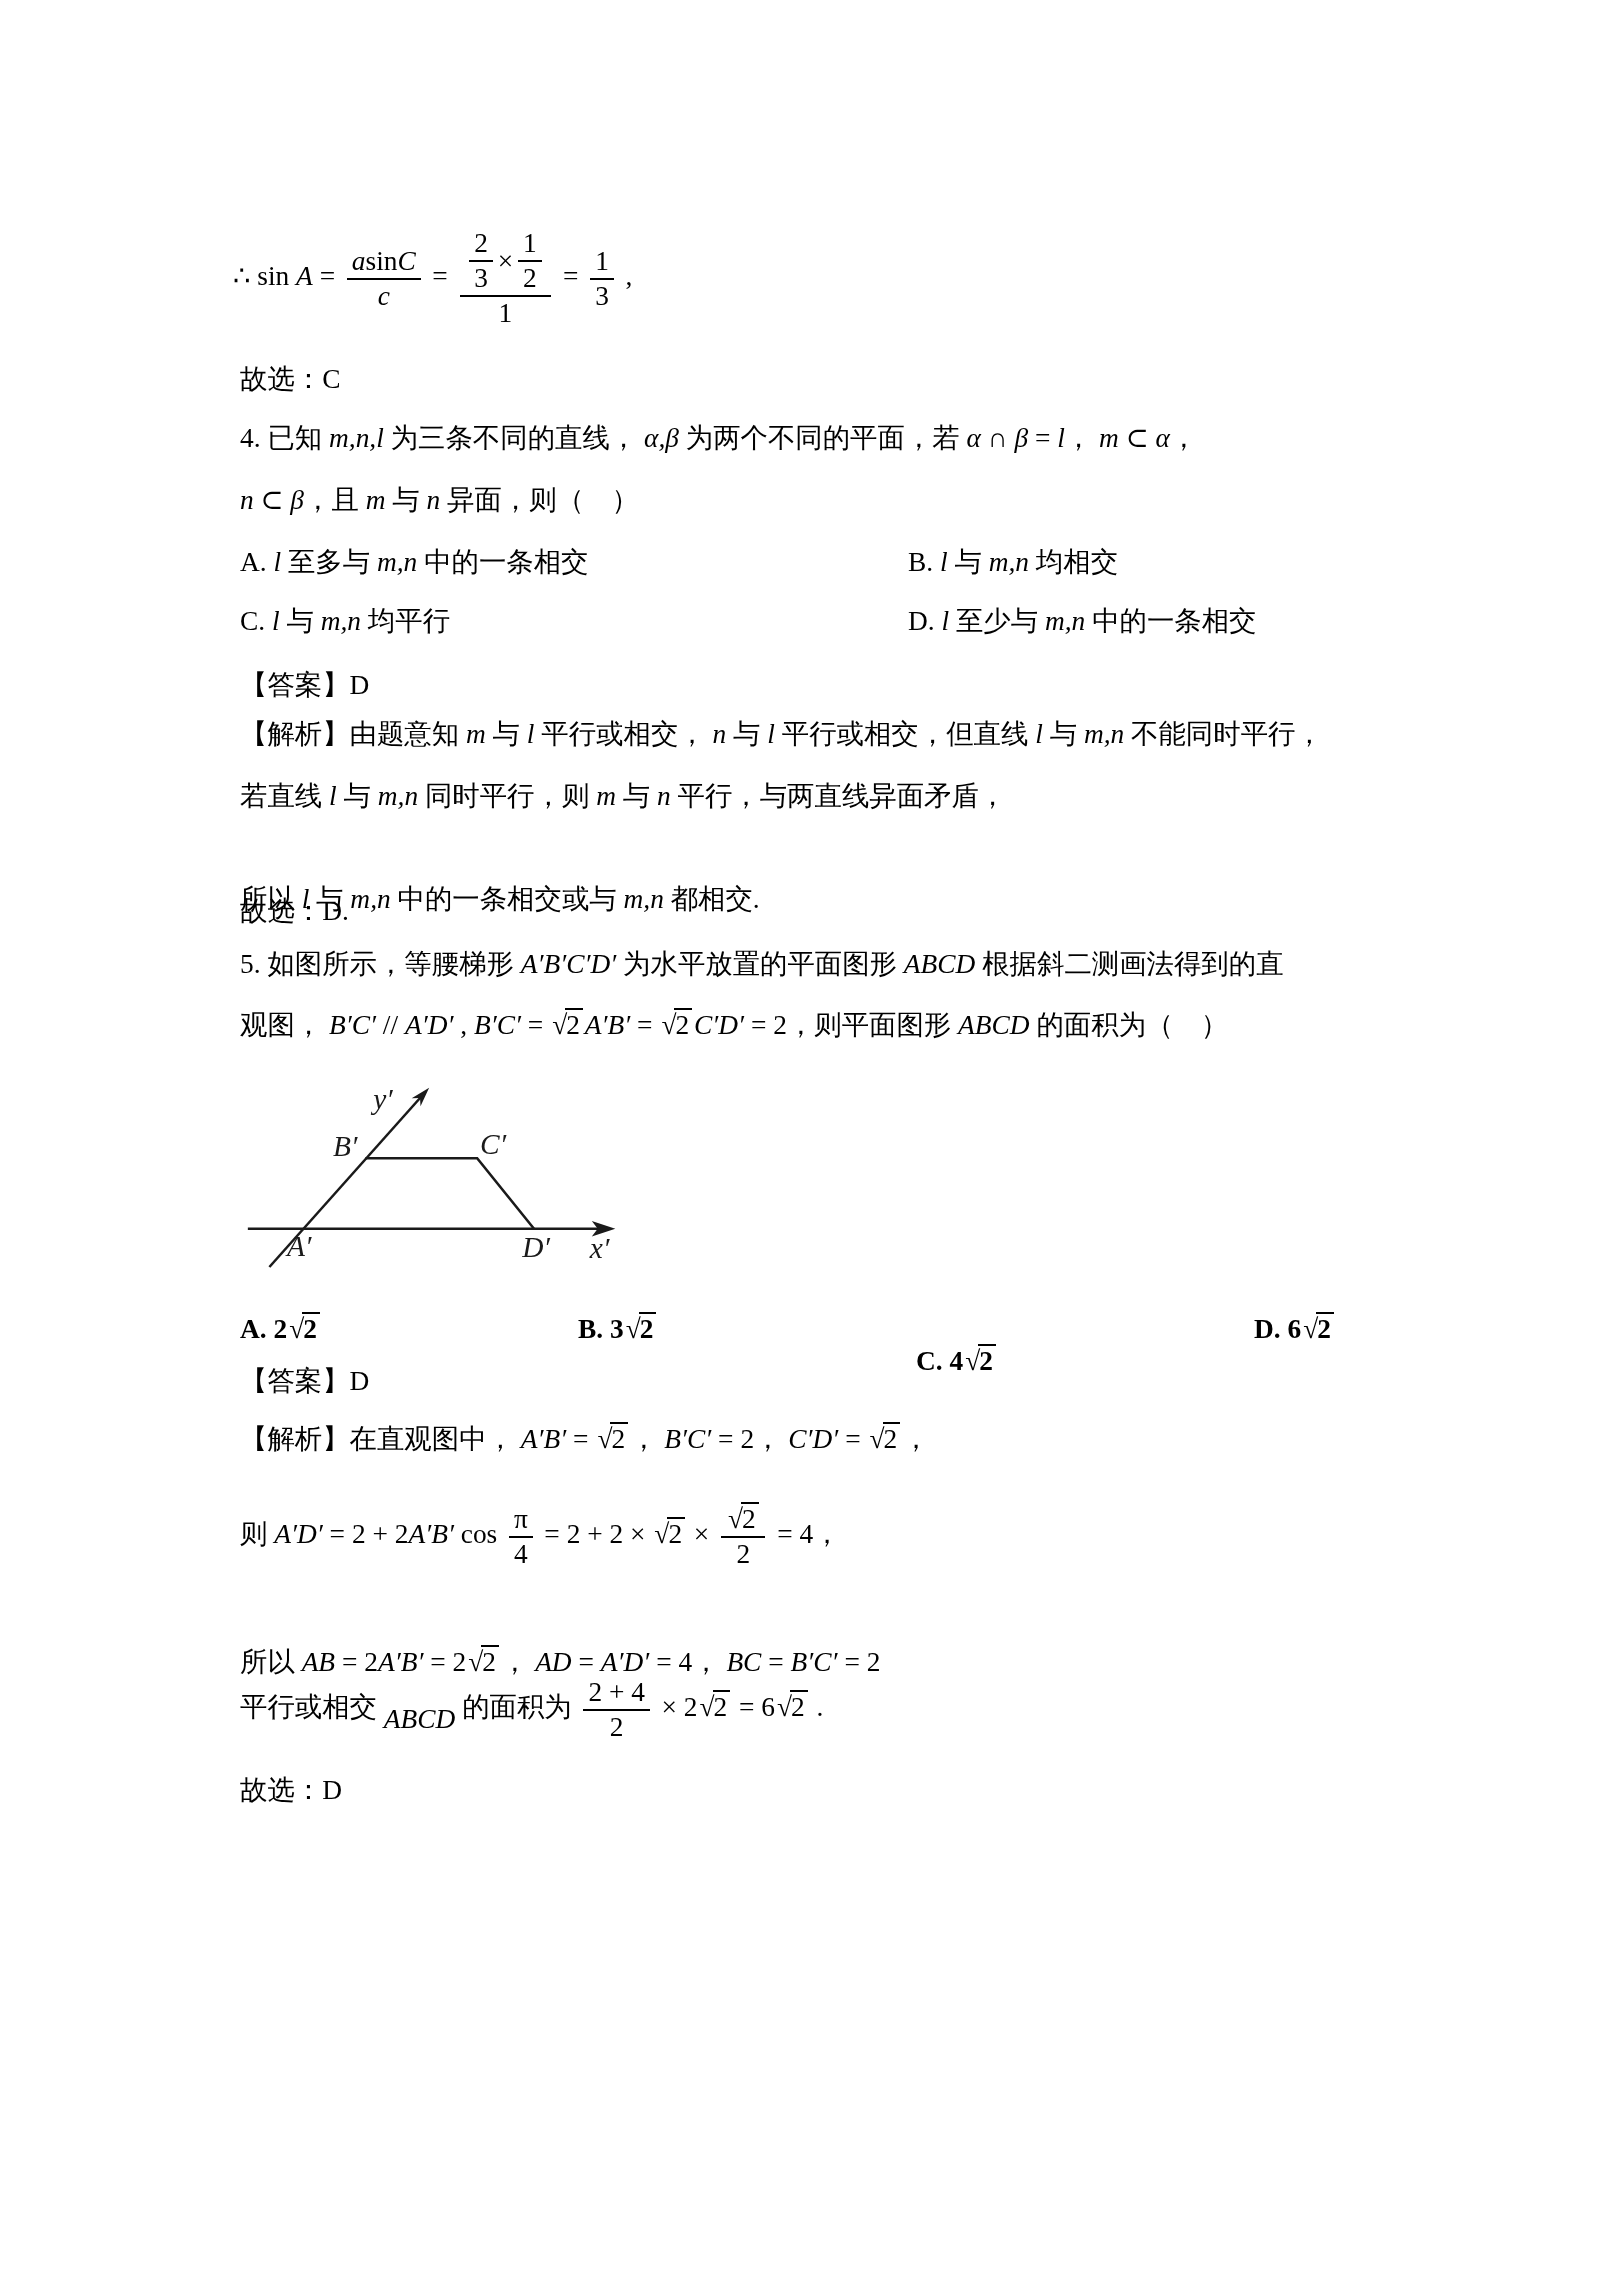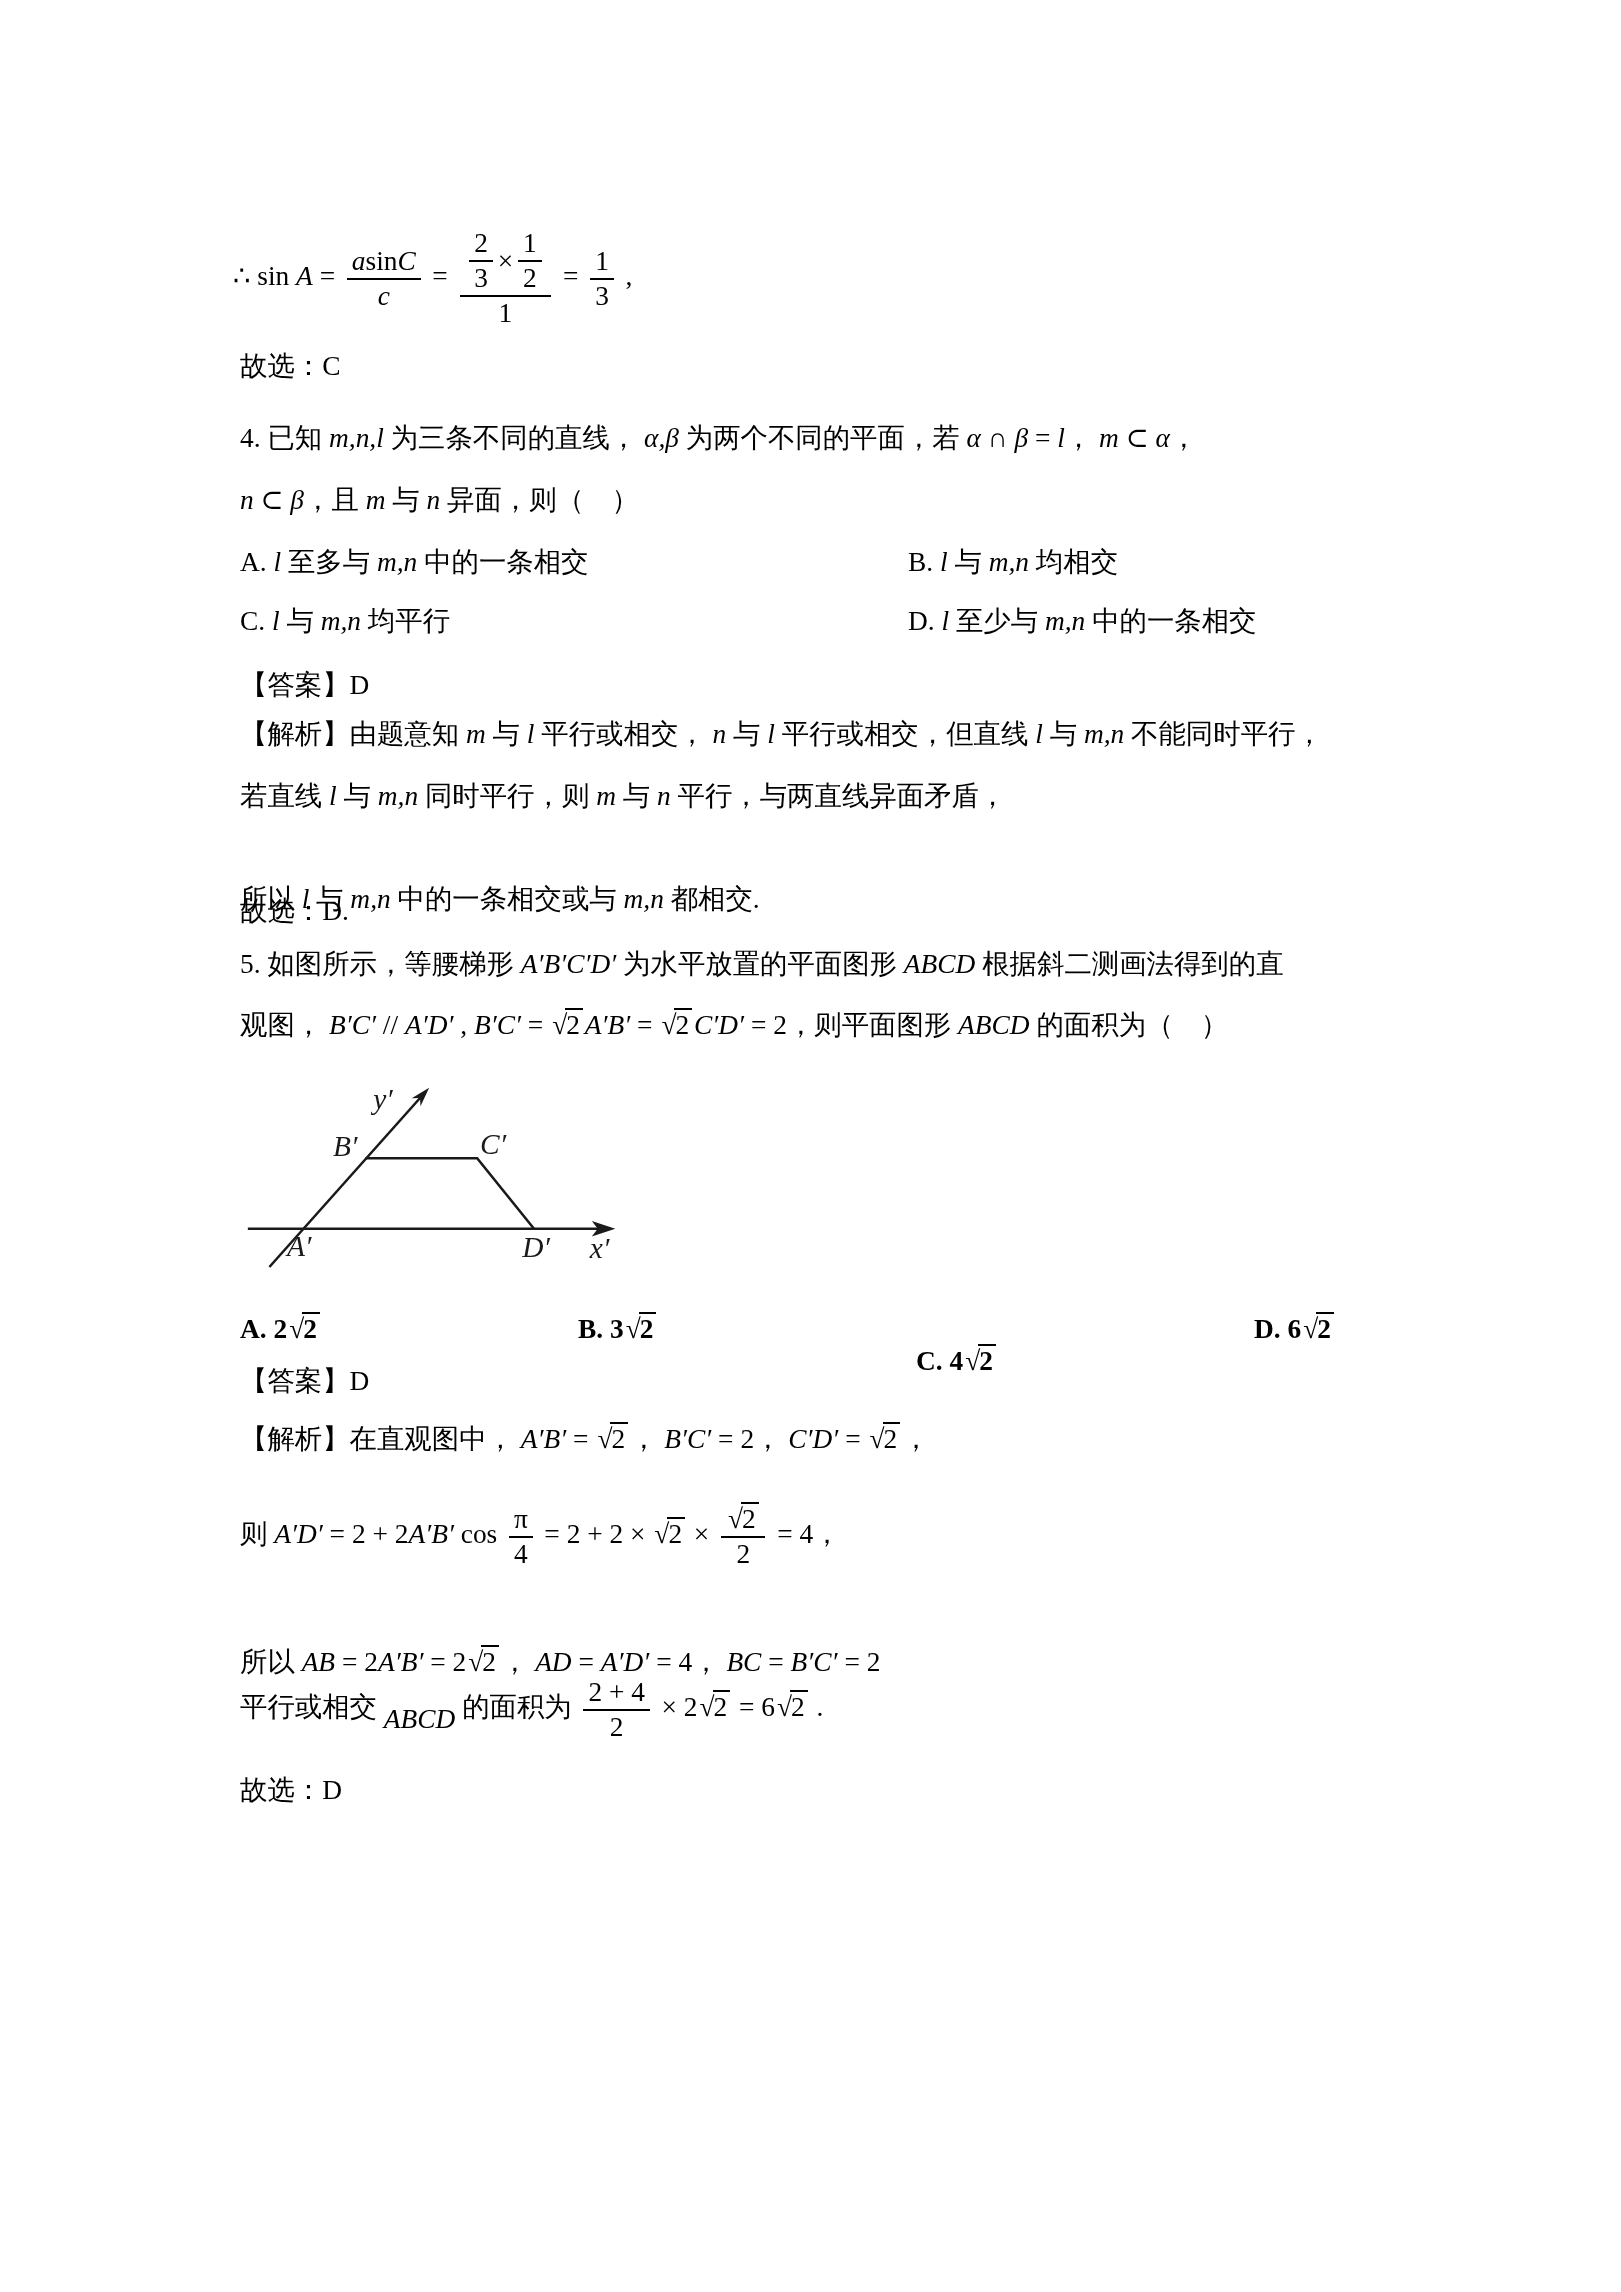--- a/index.html
+++ b/index.html
@@ -25,21 +25,21 @@
   [data-name="q4-options-row-1"] .opt-cell:nth-child(1),
   [data-name="q4-options-row-2"] .opt-cell:nth-child(1){left:0;}
   [data-name="q4-options-row-1"] .opt-cell:nth-child(2),
   [data-name="q4-options-row-2"] .opt-cell:nth-child(2){left:668px;}
   [data-name="q5-options"] .opt-cell:nth-child(1){left:0;}
   [data-name="q5-options"] .opt-cell:nth-child(2){left:338px;}
   [data-name="q5-options"] .opt-cell:nth-child(3){left:676px;margin-top:32px;}
   [data-name="q5-options"] .opt-cell:nth-child(4){left:1014px;}
   
   [data-name="q3-formula"]{top:227px;left:233px;}
-  [data-name="q3-conclusion"]{top:348px;}
+  [data-name="q3-conclusion"]{top:361px;}
   [data-name="q4-stem-1"]{top:420px;text-align:right;}
   [data-name="q4-stem-2"]{top:482px;}
   [data-name="q4-options-row-1"]{top:544px;}
   [data-name="q4-options-row-2"]{top:603px;}
   [data-name="q4-answer"]{top:667px;}
   [data-name="q4-analysis-1"]{top:716px;}
   [data-name="q4-analysis-2"]{top:778px;}
   [data-name="q4-analysis-3"]{top:881px;}
   [data-name="q4-conclusion"]{top:893px;}
   [data-name="q5-stem-1"]{top:946px;}

